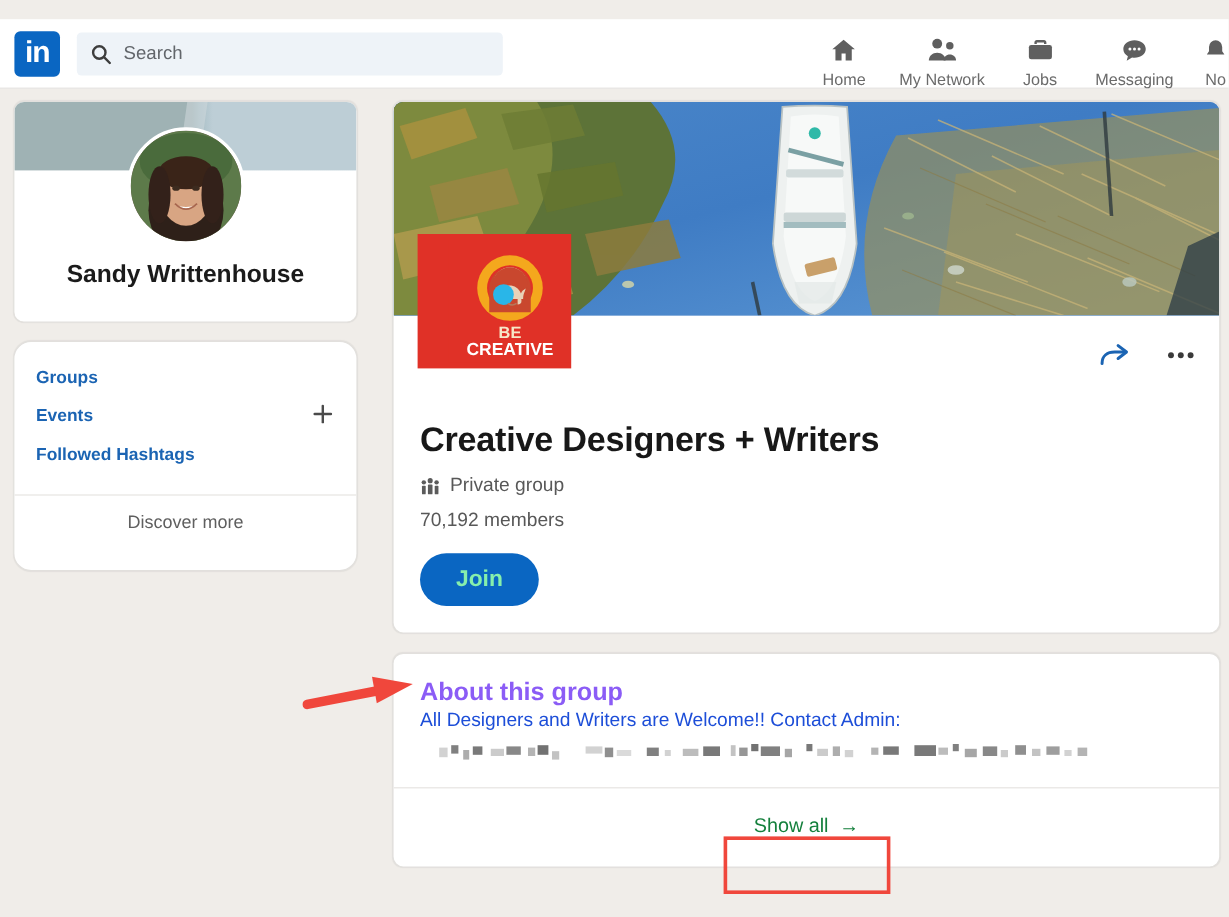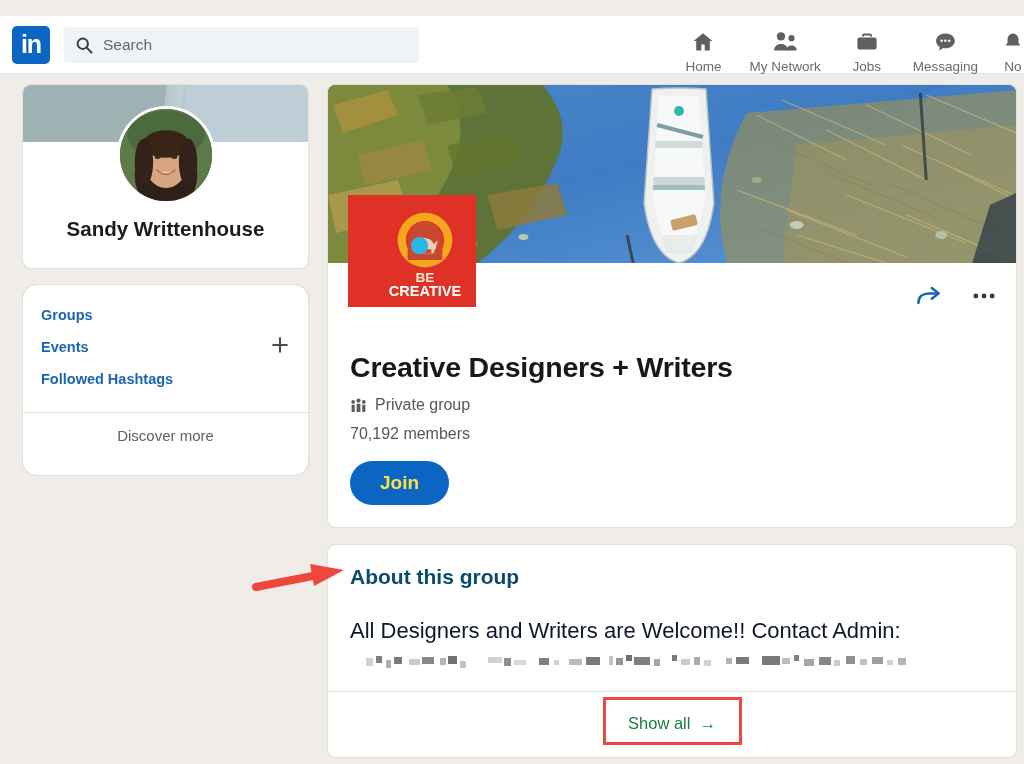--- a/index.html
+++ b/index.html
@@ -114,21 +114,21 @@
   .card {
     background: #ffffff;
     border: 1px solid #e2e0dd;
     border-radius: 9px;
     box-shadow: 0 0 1px rgba(0,0,0,0.06);
   }
 
   
   .sidebar {
     position: absolute;
-    left: 22px;
+    left: 11px;
     top: 26px;
     width: 287px;
   }
 
   .profile-card {
     overflow: hidden;
     height: 185px;
     position: relative;
   }
   .profile-banner {
@@ -274,46 +274,45 @@
   .group-type { font-size: 16px; color: #585858; }
   .group-members {
     font-size: 16px;
     color: #585858;
     margin-top: 11px;
   }
 
   .join-button {
     margin-top: 18px;
     background: #0a66c2;
-    color: #fde047;
+    color: #86efac;
     font-size: 19px;
     font-weight: bold;
     border: none;
     border-radius: 24px;
     padding: 11px 30px;
     cursor: pointer;
     font-family: "Liberation Sans", sans-serif;
     text-align: right;
   }
 
   
   .about-card {
     margin-top: 16px;
     overflow: hidden;
   }
   .about-inner { padding: 20px 22px 22px 22px; }
   .about-title {
     font-size: 21px;
     font-weight: bold;
-    color: #0c4a6e;
+    color: #8b5cf6;
   }
   .about-desc {
-    margin-top: 26px;
-    font-size: 22px;
-    color: #0f172a;
+    font-size: 16px;
+    color: #1d4ed8;
     line-height: 1.45;
   }
   .redacted-line {
     margin-top: 8px;
     margin-left: 14px;
     height: 14px;
     width: 552px;
   }
   .about-footer {
     border-top: 1px solid #e6e4e1;

